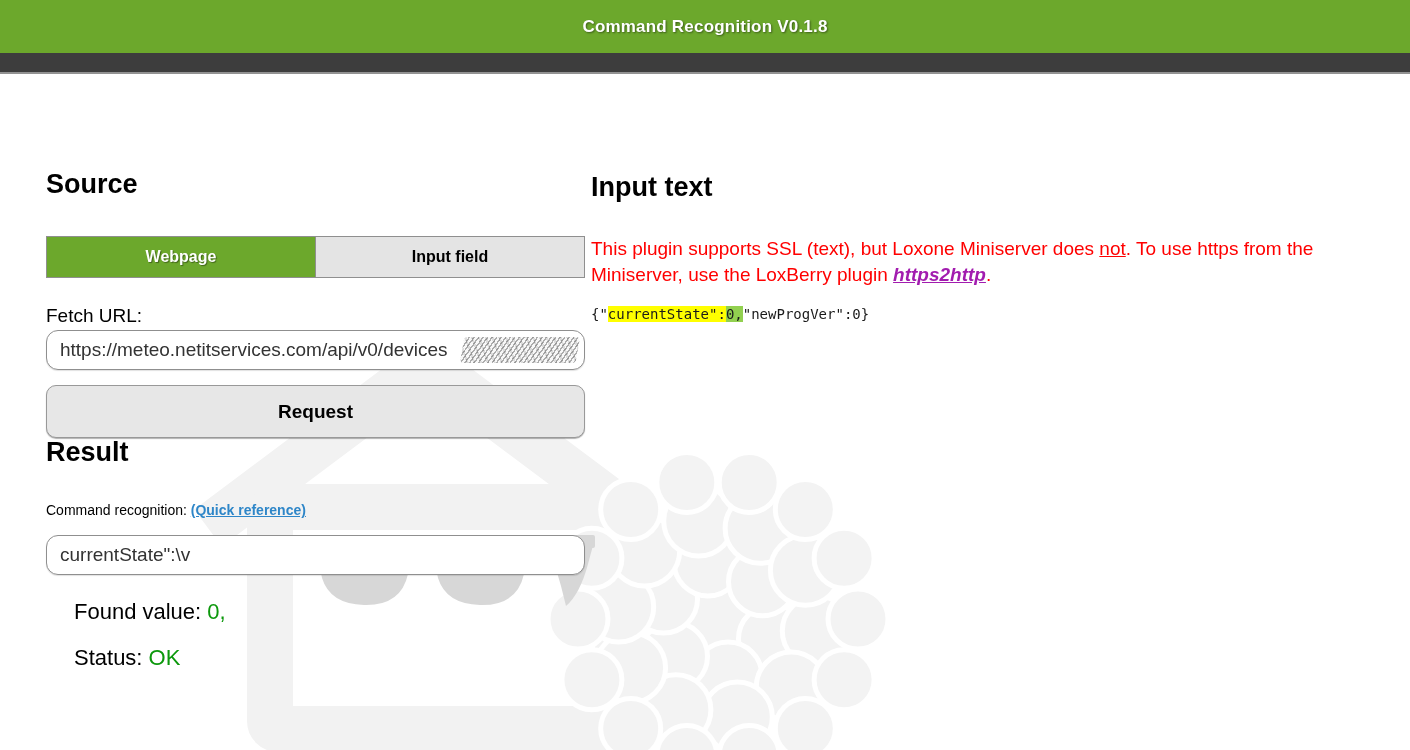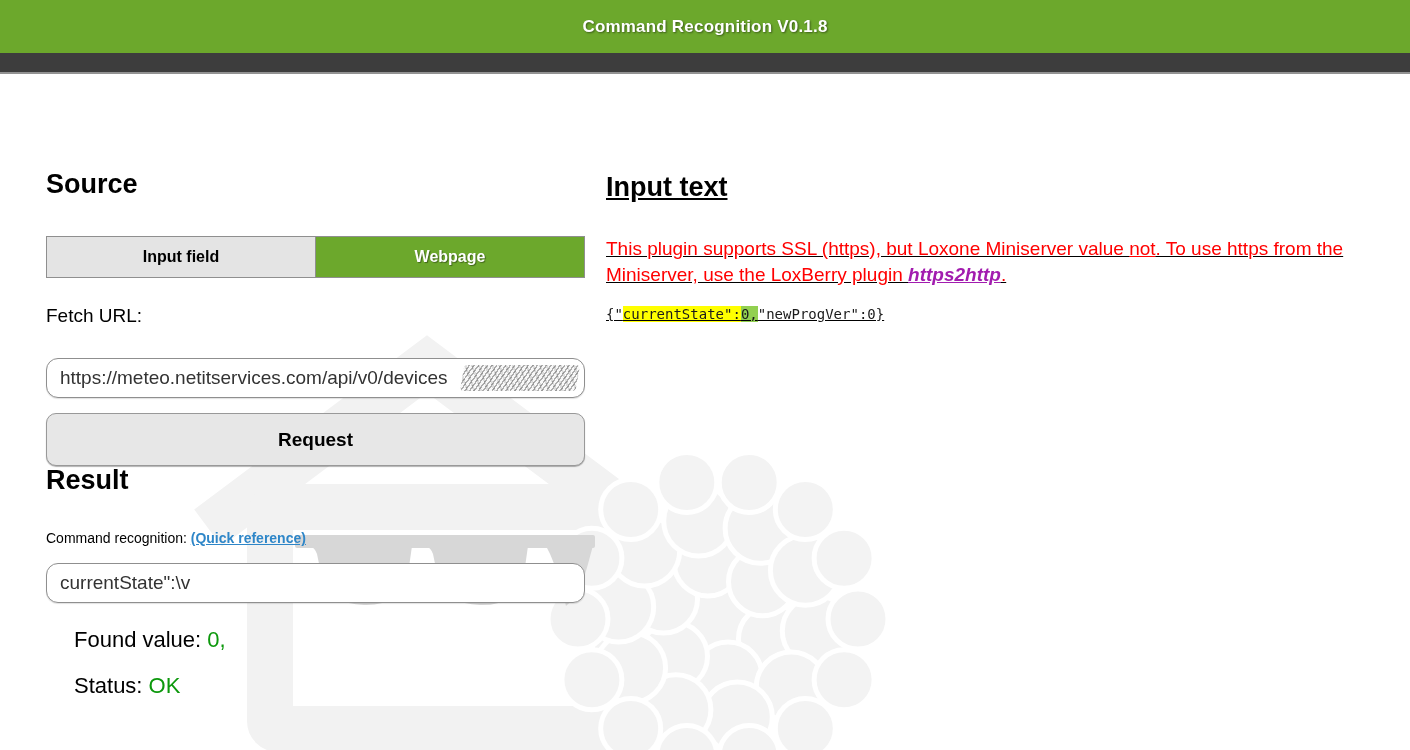--- a/index.html
+++ b/index.html
@@ -36,21 +36,21 @@
     flex:1; display:flex; align-items:center; justify-content:center;
     font-size:16px; font-weight:bold; cursor:pointer; color:#000;
   }
   .tab.active {
     background:#6CA82C; color:#ffffff; text-shadow:1px 1px 1px rgba(0,0,0,0.4);
   }
   .tab + .tab { border-left:1px solid #8f8f8f; }
 
   .field-label { margin-top:28px; font-size:19px; line-height:20px; color:#000; }
 
-  .url-wrap { position:relative; margin-top:32px; }
+  .url-wrap { position:relative; margin-top:4px; }
   .text-input {
     width:100%; height:40px; background:#ffffff; border:1px solid #8f8f8f;
     border-radius:12px; padding:0 13px; font-size:19px; color:#333;
     font-family:"Liberation Sans", sans-serif; outline:none;
     box-shadow:0 1px 1px rgba(0,0,0,0.12);
   }
   .scribble {
     position:absolute; right:7px; top:7px; width:116px; height:26px;
     border-radius:4px; transform:skewX(-10deg);
     background:
@@ -69,21 +69,21 @@
   .cmd-line { margin-top:33px; font-size:14px; line-height:22px; }
   a.link { color:#2E86C8; font-weight:bold; text-decoration:underline; cursor:pointer; }
   .cmd-input { margin-top:14px; }
 
   .kv-line { font-size:22px; line-height:20px;margin-left:28px; }
   .found-line  { margin-top:27px; }
   .status-line { margin-top:26px; }
   .green-val { color:#0C980C; }
 
   
-  .col-right { width:775px; margin-left:21px; flex:none;text-decoration:underline; }
+  .col-right { width:775px; margin-left:6px; flex:none; }
   .col-right h2.section { margin-top:3px; }
   .notice {
     margin:35px 0 0 0; font-size:19px; line-height:26px; color:#FF0000;
   }
   .seg-underline { text-decoration:underline; }
   .seg-link { color:#a21caf; font-weight:bold; font-style:italic; text-decoration:underline; cursor:pointer; }
   .json-line {
     margin-top:17px; font-family:"DejaVu Sans Mono","Liberation Mono",monospace;
     font-size:14px; line-height:18px; color:#1a1a1a; white-space:pre;
   }
@@ -146,22 +146,22 @@
       <path d="M386,206 L445,206 L438,232 Q430,262 416,274 L411,254 Q404,228 396,214 Z"></path>
     </g>
   </svg>
 
   <div class="content">
 
     <div class="col-left">
       <h2 class="section">Source</h2>
 
       <div class="tabs">
+        <div class="tab active">Webpage</div>
         <div class="tab">Input field</div>
-        <div class="tab active">Webpage</div>
       </div>
 
       <div class="field-label">Fetch URL:</div>
 
       <div class="url-wrap">
         <input class="text-input" type="text" value="https://meteo.netitservices.com/api/v0/devices" style="">
         <div class="scribble"></div>
       </div>
 
       <button class="request-btn">Request</button>
@@ -179,19 +179,19 @@
       </div>
 
       <div class="kv-line status-line">
         <span>Status: </span><span class="green-val">OK</span>
       </div>
     </div>
 
     <div class="col-right">
       <h2 class="section">Input text</h2>
 
-      <p class="notice"><span class="seg-plain">This plugin supports SSL (https), but Loxone Miniserver value </span><span class="seg-underline">not</span><span class="seg-plain">. To use https from the Miniserver, use the LoxBerry plugin </span><span class="seg-link">https2http</span><span class="seg-plain">.</span></p>
+      <p class="notice"><span class="seg-plain">This plugin supports SSL (text), but Loxone Miniserver does </span><span class="seg-underline">not</span><span class="seg-plain">. To use https from the Miniserver, use the LoxBerry plugin </span><span class="seg-link">https2http</span><span class="seg-plain">.</span></p>
 
       <div class="json-line"><span class="seg-none">{"</span><span class="seg-yellow">currentState":</span><span class="seg-green">0,</span><span class="seg-none">"newProgVer":0}</span></div>
     </div>
 
   </div>
 </div>
 
 </body></html>

